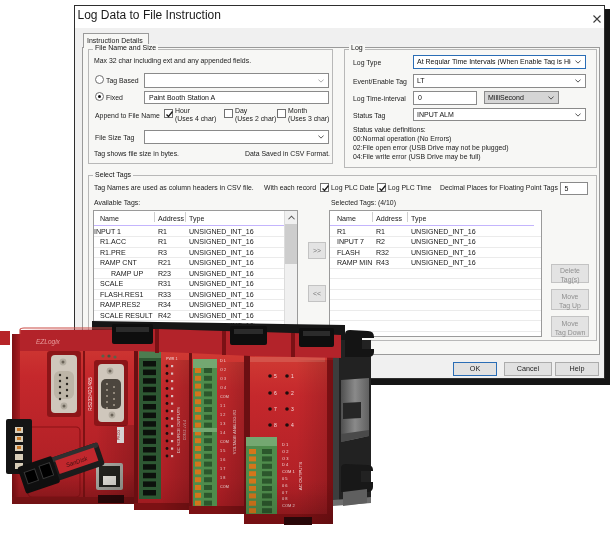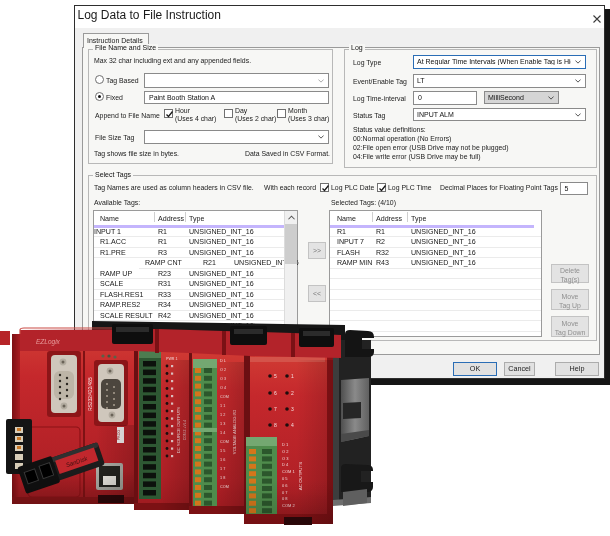--- a/index.html
+++ b/index.html
@@ -11,21 +11,21 @@
 .edit{position:absolute;background:#fff;border:1px solid #8a8a8a;box-sizing:border-box;font-size:7px;color:#111;}
 .btn{position:absolute;background:#e1e1e1;border:1px solid #acacac;box-sizing:border-box;font-size:7.2px;color:#222;text-align:center;}
 .dbtn{position:absolute;background:#e3e3e3;border:1px solid #c3c3c3;box-sizing:border-box;font-size:6.9px;color:#8f8f8f;text-align:center;line-height:9px;}
 .grp{position:absolute;border:1px solid #b8b8b8;box-sizing:border-box;}
 .leg{position:absolute;background:#f7f7f5;font-size:7px;color:#111;padding:0 2px;white-space:nowrap;}
 .cb{position:absolute;width:9px;height:9px;background:#fff;border:1px solid #707070;box-sizing:border-box;}
 .cb svg{position:absolute;left:0px;top:0px;}
 .rad{position:absolute;width:9px;height:9px;border-radius:50%;background:#fff;border:1px solid #707070;box-sizing:border-box;}
 .rdot{position:absolute;left:2px;top:2px;width:3px;height:3px;border-radius:50%;background:#111;}
 .list{position:absolute;background:#fff;border:1px solid #9a9a9a;box-sizing:border-box;}
-.lh{position:absolute;left:0;right:7px;top:0;height:14px;background:#fff;border-bottom:3px solid #c4b5fd;}
+.lh{position:absolute;left:0;right:7px;top:0;height:14px;background:#fff;border-bottom:1px solid #c4b5fd;}
 .lh span{position:absolute;top:3.5px;font-size:7.1px;color:#1a1a1a;}
 .lrow{position:absolute;left:0;right:0;height:10.5px;border-bottom:1px solid #ebebeb;}
 .lrow span{position:absolute;top:2px;font-size:7.1px;color:#1a1a1a;white-space:nowrap;}
 .vsep{position:absolute;top:1px;width:1px;height:10px;background:#cfcfcf;}
 </style></head><body>
 <div id="stage">
 
 <div class="abs" id="dlgshadow" style="left:78px;top:9px;width:532px;height:376px;background:#151515;"></div>
 <div class="abs" id="dlg" style="left:74px;top:5px;width:531px;height:374px;background:#f0f0f0;border:1px solid #2e2e2e;box-sizing:border-box;">
 
@@ -156,27 +156,27 @@
       <div class="lrow" style="top: 25px;">
         <span style="left:6px">R1.ACC</span>
         <span style="left:64px">R1</span>
         <span style="left:95px">UNSIGNED_INT_16</span>
       </div>
       <div class="lrow" style="top: 35.5px;">
         <span style="left:6px">R1.PRE</span>
         <span style="left:64px">R3</span>
         <span style="left:95px">UNSIGNED_INT_16</span>
       </div>
-      <div class="lrow" style="top: 46px; margin-left: 45px;">
+      <div class="lrow" style="top: 46px;">
         <span style="left:6px">RAMP CNT</span>
         <span style="left:64px">R21</span>
         <span style="left:95px">UNSIGNED_INT_16</span>
       </div>
       <div class="lrow" style="top: 56.5px;">
-        <span style="left:6px">RAMP UP</span>
+        <span style="left:17px">RAMP UP</span>
         <span style="left:64px">R23</span>
         <span style="left:95px">UNSIGNED_INT_16</span>
       </div>
       <div class="lrow" style="top: 67px;">
         <span style="left:6px">SCALE</span>
         <span style="left:64px">R31</span>
         <span style="left:95px">UNSIGNED_INT_16</span>
       </div>
       <div class="lrow" style="top: 77.5px;">
         <span style="left:6px">FLASH.RES1</span>
@@ -243,21 +243,21 @@
     </div>
 
 <div class="dbtn" style="left:308px;top:242px;width:18px;height:17px;line-height:15px;color:#777;">&gt;&gt;</div>
 <div class="dbtn" style="left:308px;top:285px;width:18px;height:17px;line-height:15px;color:#777;">&lt;&lt;</div>
 
 <div class="dbtn" style="left:551px;top:264px;width:38px;height:19px;padding-top:1px;">Delete<br>Tag(s)</div>
 <div class="dbtn" style="left:551px;top:289px;width:38px;height:21px;padding-top:2px;">Move<br>Tag Up</div>
 <div class="dbtn" style="left:551px;top:316px;width:38px;height:21px;padding-top:2px;">Move<br>Tag Down</div>
 
 <div class="btn" style="left:453px;top:362px;width:44px;height:14px;border-color:#2a6db5;line-height:12px;">OK</div>
-<div class="btn" style="left:504px;top:362px;width:31px;height:14px;line-height:12px;">Cancel</div>
+<div class="btn" style="left:504px;top:362px;width:48px;height:14px;line-height:12px;">Cancel</div>
 <div class="btn" style="left:555px;top:362px;width:44px;height:14px;line-height:12px;">Help</div>
 
 <svg id="plc" class="abs" style="left:0;top:0;filter:blur(0.3px);" width="610" height="536" viewBox="0 0 610 536">
 <defs>
 <linearGradient id="red" x1="0" y1="0" x2="0" y2="1">
   <stop offset="0" stop-color="#d13c34"></stop>
           <stop offset="0.25" stop-color="#c5282c"></stop>
           <stop offset="0.8" stop-color="#b02026"></stop>
           <stop offset="1" stop-color="#9c1a1f"></stop>
 </linearGradient>

